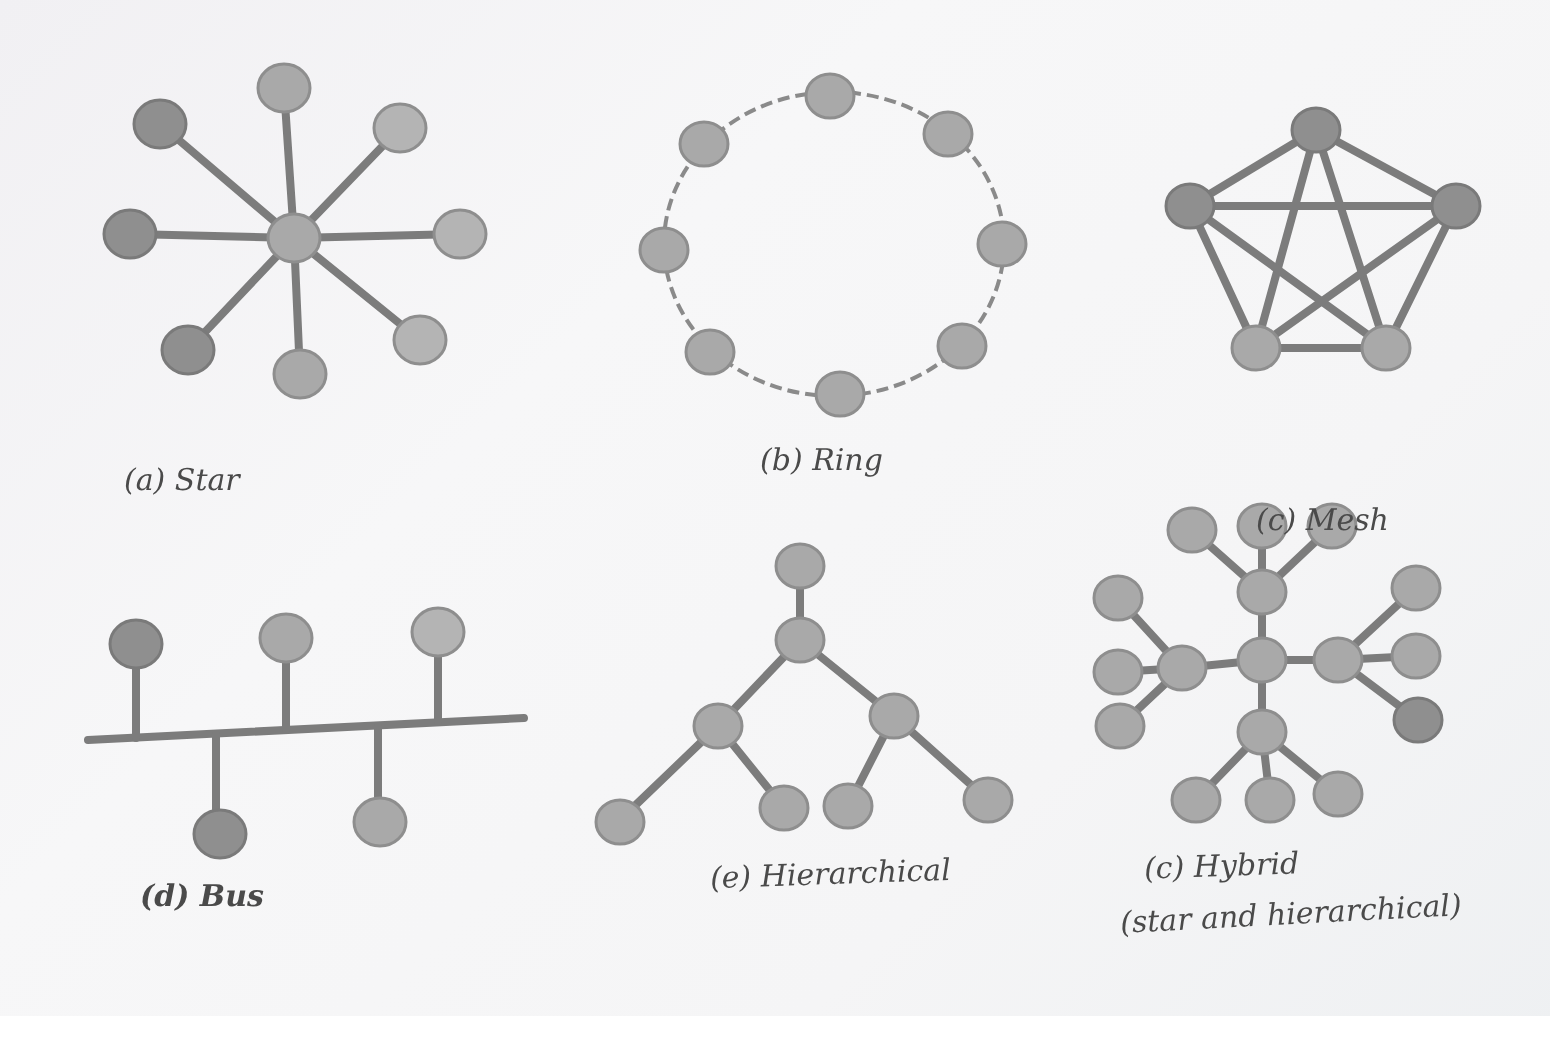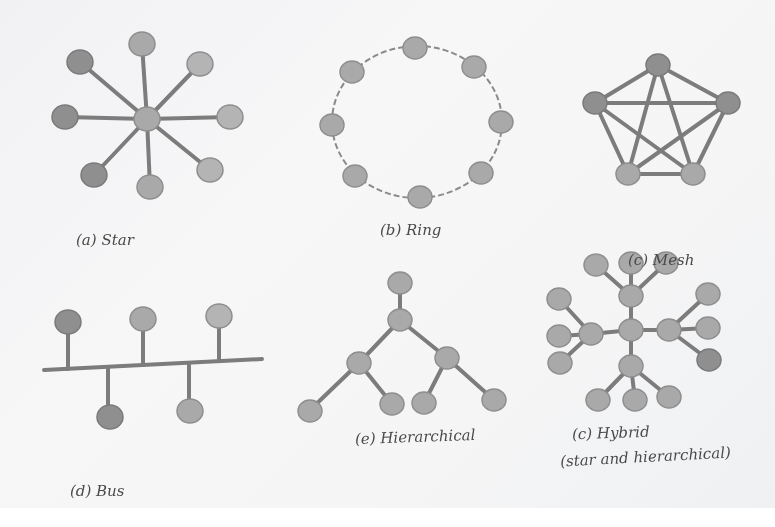--- a/index.html
+++ b/index.html
@@ -155,19 +155,19 @@
     <ellipse class="node" cx="560" cy="363" rx="12" ry="11"></ellipse>
     <ellipse class="node" cx="708" cy="294" rx="12" ry="11"></ellipse>
     <ellipse class="node" cx="708" cy="328" rx="12" ry="11"></ellipse>
     <ellipse class="node dark" cx="709" cy="360" rx="12" ry="11"></ellipse>
     <ellipse class="node" cx="598" cy="400" rx="12" ry="11"></ellipse>
     <ellipse class="node" cx="635" cy="400" rx="12" ry="11"></ellipse>
     <ellipse class="node" cx="669" cy="397" rx="12" ry="11"></ellipse>
   </g>
 </svg>
 
-<div class="label" style="left:76px; top:231px;">(a)  Star</div>
+<div class="label" style="left:62px; top:231px;">(a)  Star</div>
 <div class="label" style="left:380px; top:221px;">(b) Ring</div>
 <div class="label" style="left:628px; top:210px;margin-top:41px;">(c)  Mesh</div>
-<div class="label" style="left:70px; top:482px;">(d)  Bus</div>
+<div class="label" style="left:70px; top:439px;font-weight:bold;">(d)  Bus</div>
 <div class="label" style="left:355px; top:428px; transform:rotate(-2deg);">(e) Hierarchical</div>
 <div class="label" style="left:572px; top:424px; transform:rotate(-2deg);">(c)  Hybrid</div>
 <div class="label" style="left:560px; top:448px; transform:rotate(-3deg);">(star and hierarchical)</div>
 
 </body></html>

